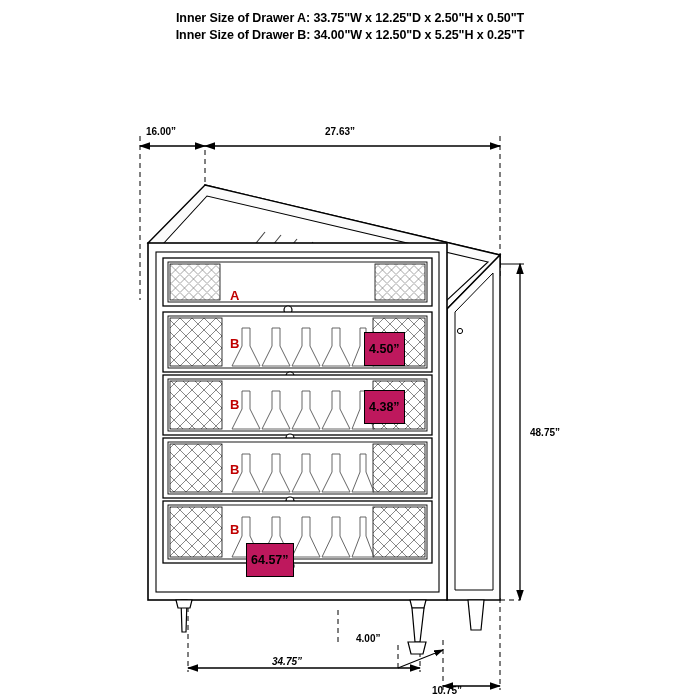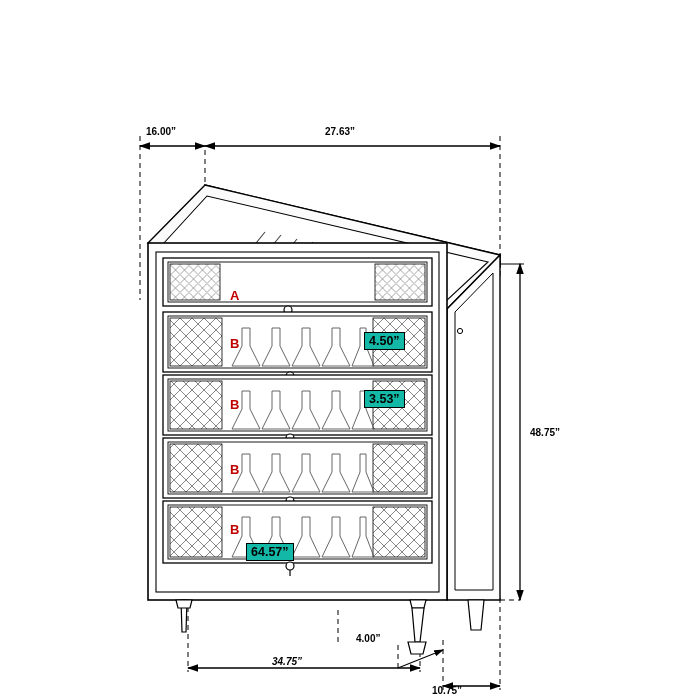--- a/index.html
+++ b/index.html
@@ -41,37 +41,41 @@
   .dimlbl {
     position: absolute;
     font-size: 10px;
     font-weight: bold;
     white-space: nowrap;
   }
   .boxlbl {
     position: absolute;
     font-size: 12.5px;
     font-weight: bold;
-    background: #14b8a6;
+    background: #be185d;
     border: 1.5px solid #000;
-    padding: 1px 4px;
+    padding: 9px 4px;
     white-space: nowrap;
   }
   .drwlbl {
     position: absolute;
     font-size: 13px;
     font-weight: bold;
     color: #c00000;
   }
 </style>
 </head>
 <body>
 
 <div id="stage">
 
+  <div class="hdr">
+    <div>Inner Size of Drawer A: 33.75"W x 12.25"D x 2.50"H x 0.50"T</div>
+    <div>Inner Size of Drawer B: 34.00"W x 12.50"D x 5.25"H x 0.25"T</div>
+  </div>
 
   <svg class="diagram" width="700" height="700" viewBox="0 0 700 700">
     <defs>
       <pattern id="lattice" width="12" height="12" patternUnits="userSpaceOnUse" patternTransform="rotate(0)">
         <path d="M0 6 L6 0 L12 6 L6 12 Z" fill="none" stroke="#555" stroke-width="0.7"></path>
       </pattern>
       <pattern id="diamondsm" width="9" height="9" patternUnits="userSpaceOnUse">
         <path d="M0 4.5 L4.5 0 L9 4.5 L4.5 9 Z" fill="none" stroke="#666" stroke-width="0.6"></path>
       </pattern>
       <marker id="arrS" markerWidth="9" markerHeight="9" refX="8" refY="3" orient="auto" markerUnits="strokeWidth">
@@ -205,21 +209,21 @@
   </svg>
 
   <div class="dimlbl" style="left:146px; top:126px;">16.00”</div>
   <div class="dimlbl" style="left:325px; top:126px;">27.63”</div>
   <div class="dimlbl" style="left:530px; top:427px;">48.75”</div>
   <div class="dimlbl" style="left:272px; top:656px;font-style:italic;">34.75”</div>
   <div class="dimlbl" style="left:356px; top:633px;text-align:center;">4.00”</div>
   <div class="dimlbl" style="left:432px; top:661px;margin-top:24px;">10.75”</div>
 
   <div class="boxlbl" style="left:364px; top:332px;">4.50”</div>
-  <div class="boxlbl" style="left:364px; top:390px;">3.53”</div>
+  <div class="boxlbl" style="left:364px; top:390px;">4.38”</div>
   <div class="boxlbl" style="left:246px; top:543px;">64.57”</div>
 
   <div class="drwlbl" style="left:230px; top:288px;">A</div>
   <div class="drwlbl" style="left:230px; top:336px;">B</div>
   <div class="drwlbl" style="left:230px; top:397px;">B</div>
   <div class="drwlbl" style="left:230px; top:462px;">B</div>
   <div class="drwlbl" style="left:230px; top:522px;">B</div>
 
 </div>
 

